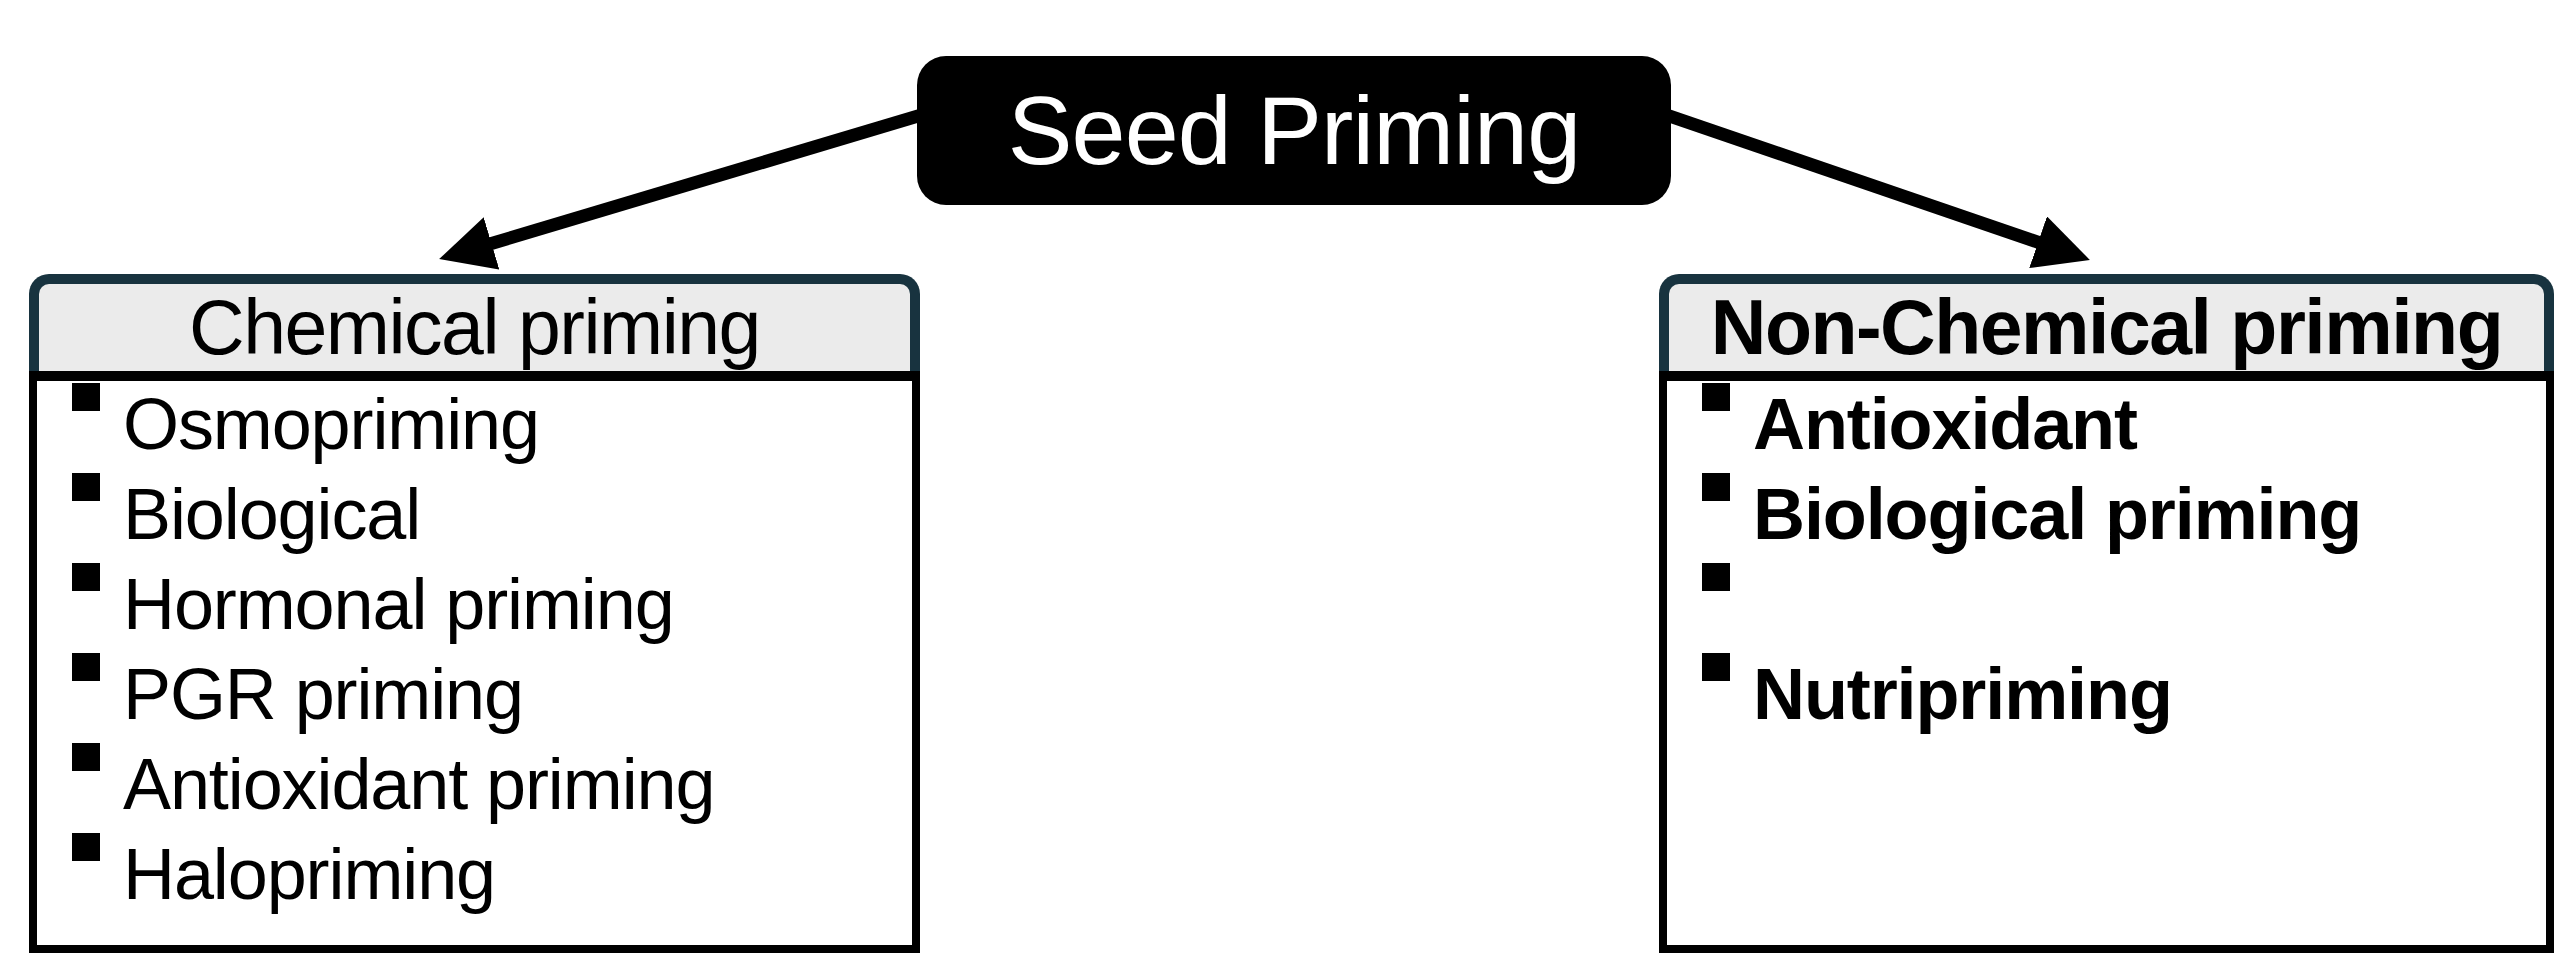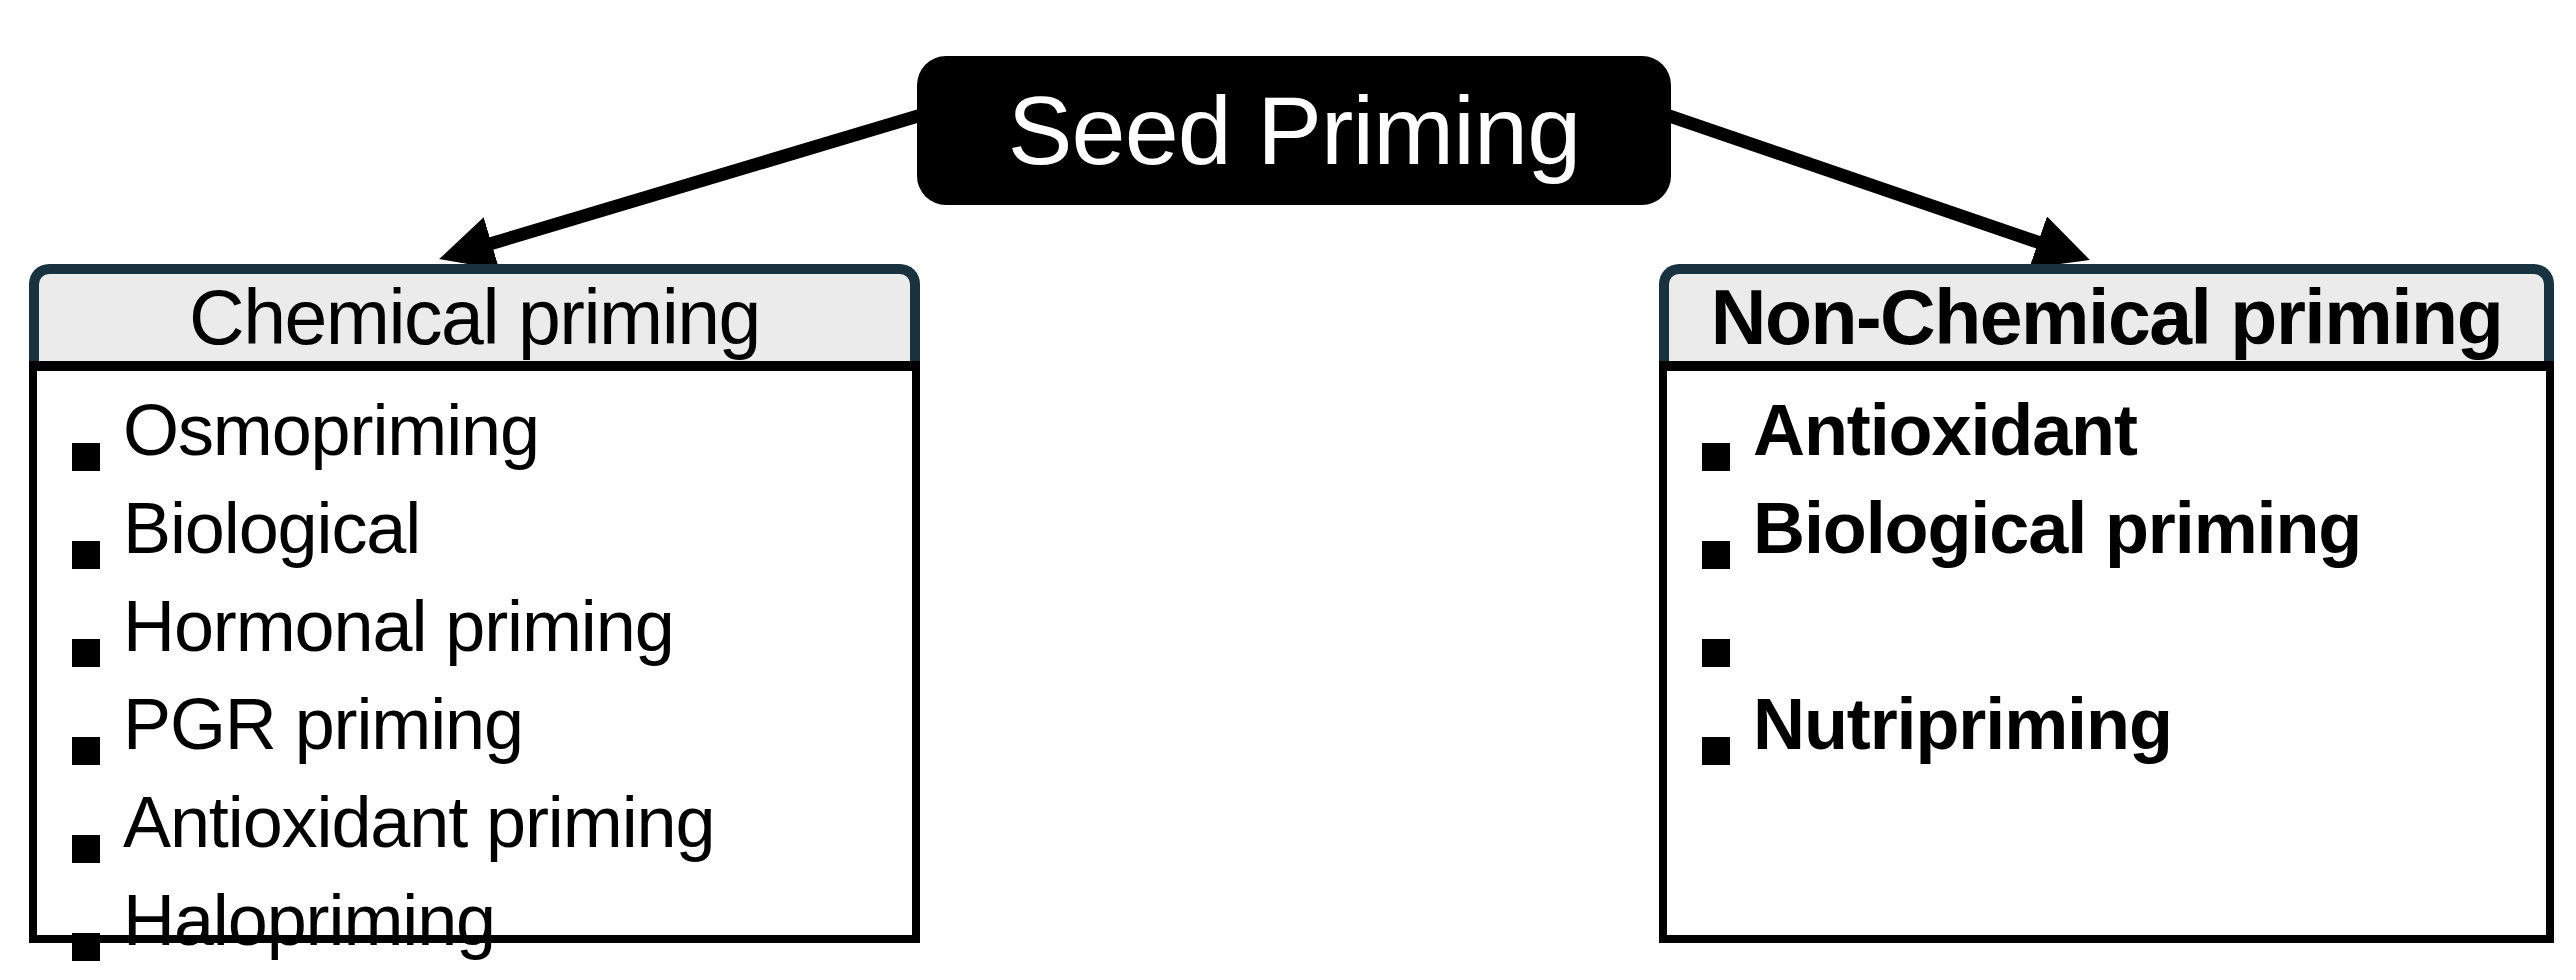--- a/index.html
+++ b/index.html
@@ -16,40 +16,40 @@
   .arrow{stroke:var(--line-color);stroke-width:17px;fill:none;}
   .arrowhead-path{fill:var(--line-color);}
 
   .root-node{
     position:absolute;left:917px;top:27px;width:754px;height:149px;
     background:var(--node-bg);border-radius:29px;
     display:flex;align-items:center;justify-content:center;margin-top:29px;
   }
   .root-node span{color:var(--node-text);font-size:97px;letter-spacing:-0.8px;white-space:nowrap;}
 
-  .box{position:absolute;top:264px;border-radius:17px;}
+  .box{position:absolute;top:274px;border-radius:17px;}
   .box-left{left:29px;width:891px;}
   .box-right{left:1659px;width:895px;font-weight:bold;}
 
   .box-header{
     box-sizing:border-box;height:97px;
     background:var(--header-bg);
     border:10.7px solid var(--header-border);border-bottom:none;
     border-radius:20px 20px 0 0;
     display:flex;align-items:center;justify-content:center;
   }
   .box-header span{font-size:77px;letter-spacing:-1.5px;white-space:nowrap;}
 
   .box-body{
     box-sizing:border-box;height:582px;
     background:var(--body-bg);
     border:8.4px solid var(--line-color);border-top:10.7px solid var(--line-color);
     padding:2.3px 7.7px 0 35px;
   }
-  .item{display:flex;align-items:flex-end;height:90px;margin-top:8px;}
+  .item{display:flex;align-items:flex-start;height:90px;}
   .bullet{
     flex:0 0 auto;width:28px;height:28px;margin-right:23px;
     background:var(--line-color);display:inline-block;
   }
   .item span.label{font-size:72px;letter-spacing:-1.1px;white-space:nowrap;}
 </style>
 </head>
 <body>
 
 <div class="canvas">

